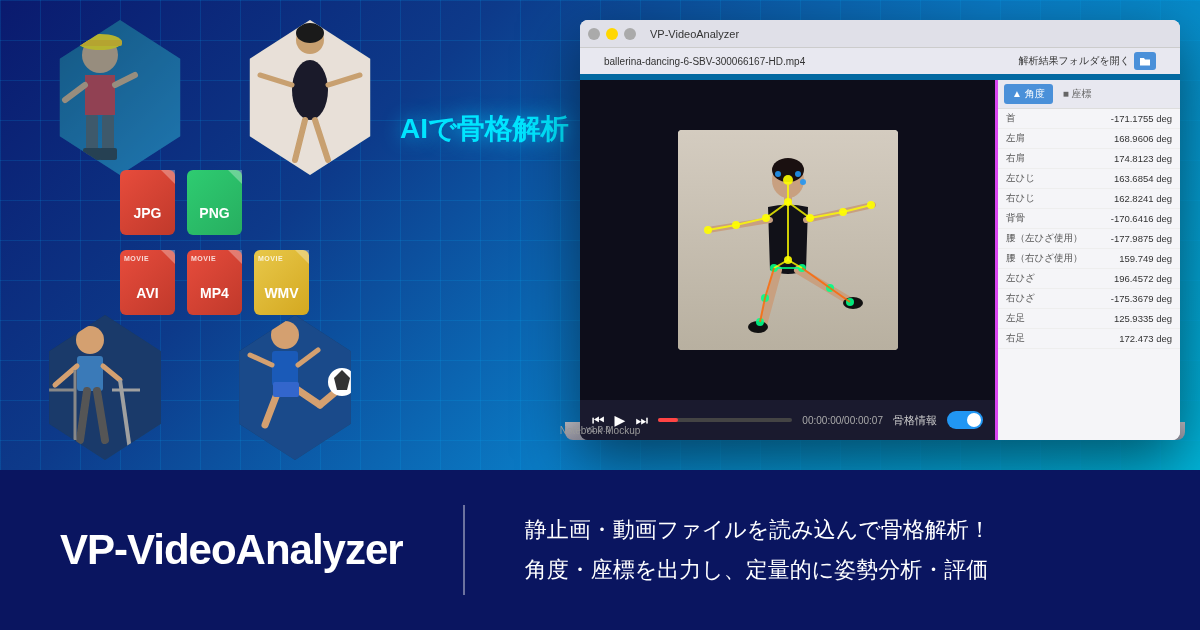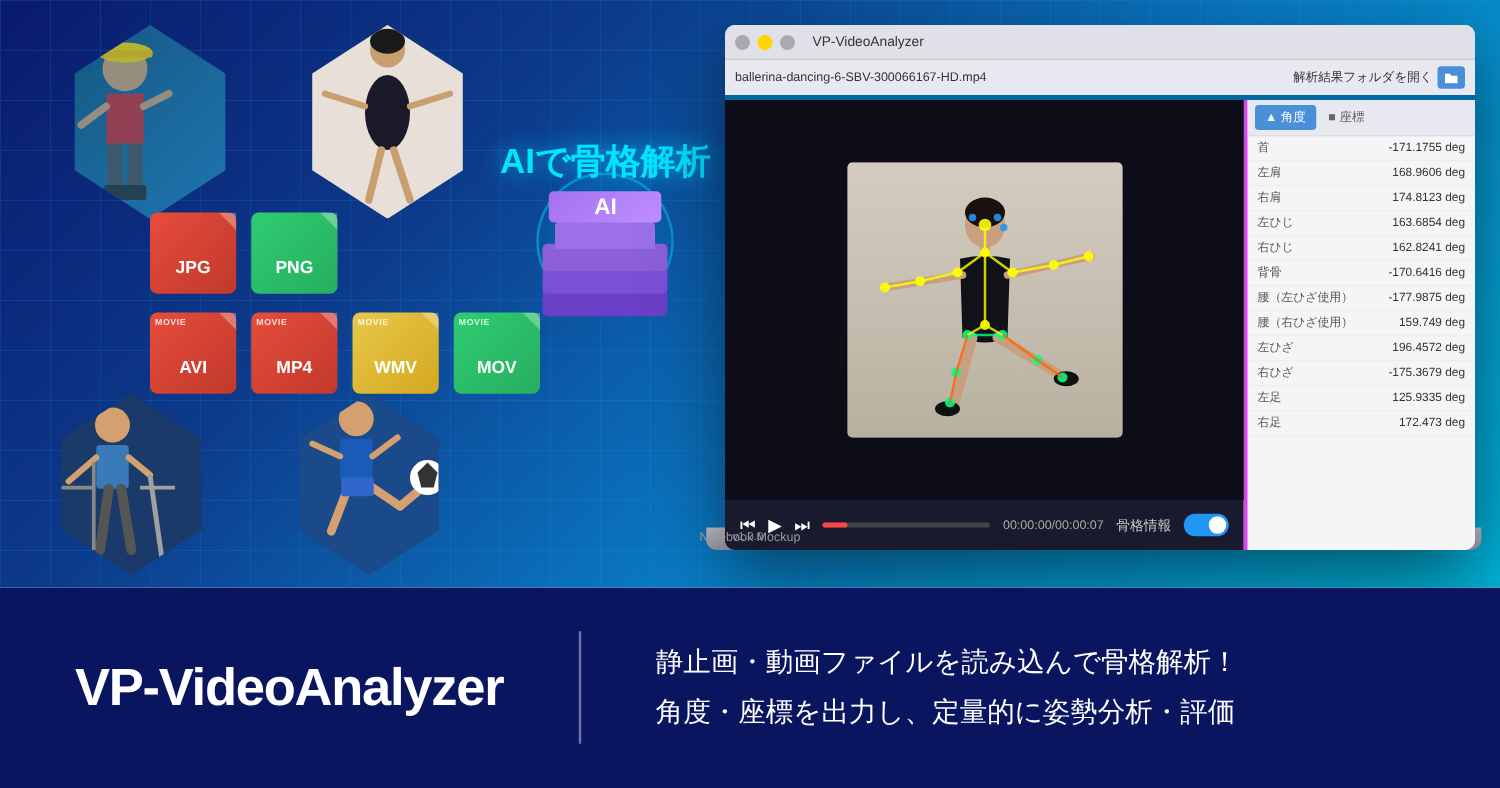--- a/index.html
+++ b/index.html
@@ -123,21 +123,21 @@
       z-index: 3;
     }
 
     .file-row {
       display: flex;
       gap: 12px;
       align-items: center;
     }
 
     .file-icon {
-      width: 69px;
+      width: 55px;
       height: 65px;
       border-radius: 6px;
       display: flex;
       flex-direction: column;
       align-items: center;
       justify-content: center;
       position: relative;
     }
 
     .file-icon::before {
@@ -278,23 +278,23 @@
       font-size: 11px;
       color: #333;
       margin-left: 8px;
     }
 
     .window-toolbar {
       height: 32px;
       background: #e8e8f0;
       display: flex;
       align-items: center;
-      padding: 0 8px;
+      padding: 0 24px;
       gap: 8px;
-      border-bottom: 4px solid #0369a1;
+      border-bottom: 6px solid #0369a1;
       justify-content: flex-end;
     }
 
     .toolbar-filename {
       font-size: 11px;
       color: #333;
       flex: 1;
     }
 
     .window-body {
@@ -619,37 +619,25 @@
           <span class="file-icon-label">AVI</span>
         </div>
         <div class="file-icon file-icon-mp4">
           <span class="file-icon-type" style="font-size:7px;color:rgba(255,255,255,0.8);position:absolute;top:5px;left:4px;">MOVIE</span>
           <span class="file-icon-label">MP4</span>
         </div>
         <div class="file-icon file-icon-wmv">
           <span class="file-icon-type" style="font-size:7px;color:rgba(255,255,255,0.8);position:absolute;top:5px;left:4px;">MOVIE</span>
           <span class="file-icon-label">WMV</span>
         </div>
-        <div class="file-icon file-icon-mov">
-          <span class="file-icon-type" style="font-size:7px;color:rgba(255,255,255,0.8);position:absolute;top:5px;left:4px;">MOVIE</span>
-          <span class="file-icon-label">MOV</span>
-        </div>
       </div>
     </div>
 
     <div class="ai-badge">
       <div class="ai-badge-text">AIで骨格解析</div>
-      <div class="ai-stack">
-        <div class="ai-circle"></div>
-        <div class="ai-layer ai-layer-1"></div>
-        <div class="ai-layer ai-layer-2"></div>
-        <div class="ai-layer ai-layer-3"></div>
-        <div class="ai-layer ai-layer-4"></div>
-        <div class="ai-layer-top">AI</div>
-      </div>
     </div>
 
   </div>
 
   <div class="app-window">
 
     <div class="window-titlebar">
       <div class="win-btn win-btn-close"></div>
       <div class="win-btn win-btn-min"></div>
       <div class="win-btn win-btn-max"></div>

